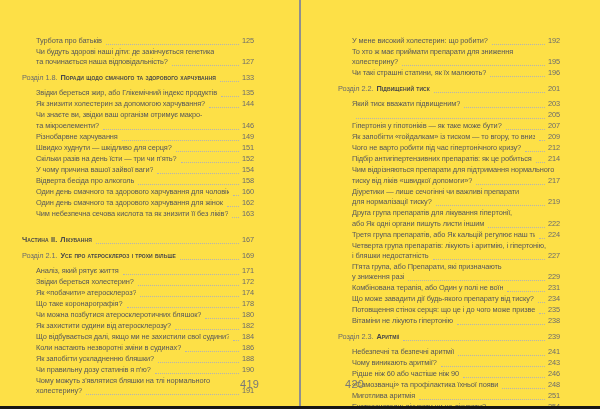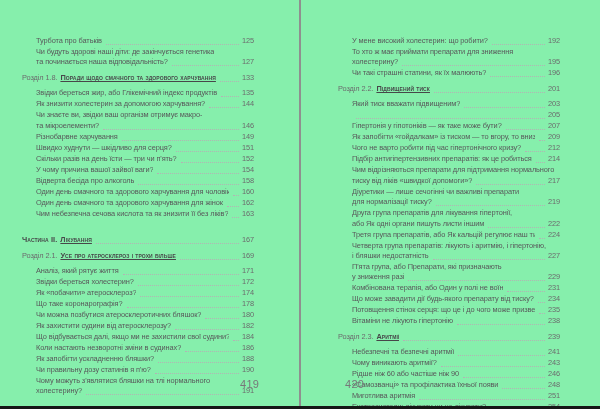--- a/index.html
+++ b/index.html
@@ -1,19 +1,19 @@
 <!DOCTYPE html>
 <html><head>
 <meta charset="utf-8">
 <style>
   html,body{margin:0;padding:0;background:#ffffff;}
   #screen{
     position:relative;
     width:600px;height:409px;
-    background:#86efac;
+    background:#fde047;
     overflow:hidden;
     font-family:"Liberation Sans","DejaVu Sans",sans-serif;
     color:#58585a;
   }
   .gutter{
     position:absolute;top:0;bottom:0;left:299px;width:2px;
     background:#8f8f8f;
   }
   .bottom-edge{
     position:absolute;left:0;right:0;bottom:0;height:3px;
@@ -38,21 +38,21 @@
     margin:0 3px 2px 4px;
     align-self:flex-end;height:8px;
   }
   .pg{flex:0 0 auto;color:#6b6b6d;}
   .row.head{margin:5px 0 4px 0;}
   .row.part{margin:15px 0 4px 0;}
   .sec-label{color:#6b6b6d;margin-right:3px;flex:0 0 auto;}
   .sec-title{
     font-weight:bold;color:#474749;
     font-variant:small-caps;letter-spacing:0.1px;
-    flex:0 1 auto;overflow:hidden;text-decoration:underline;
+    flex:0 1 auto;overflow:hidden;
   }
   .row.part .sec-label{
     font-weight:bold;color:#474749;font-variant:small-caps;letter-spacing:0.1px;
   }
   .folio{
     position:absolute;top:378px;
     font-size:11px;color:#77777a;letter-spacing:0.3px;
   }
   .folio.left{left:240px;}
   .folio.right{left:345px;}

